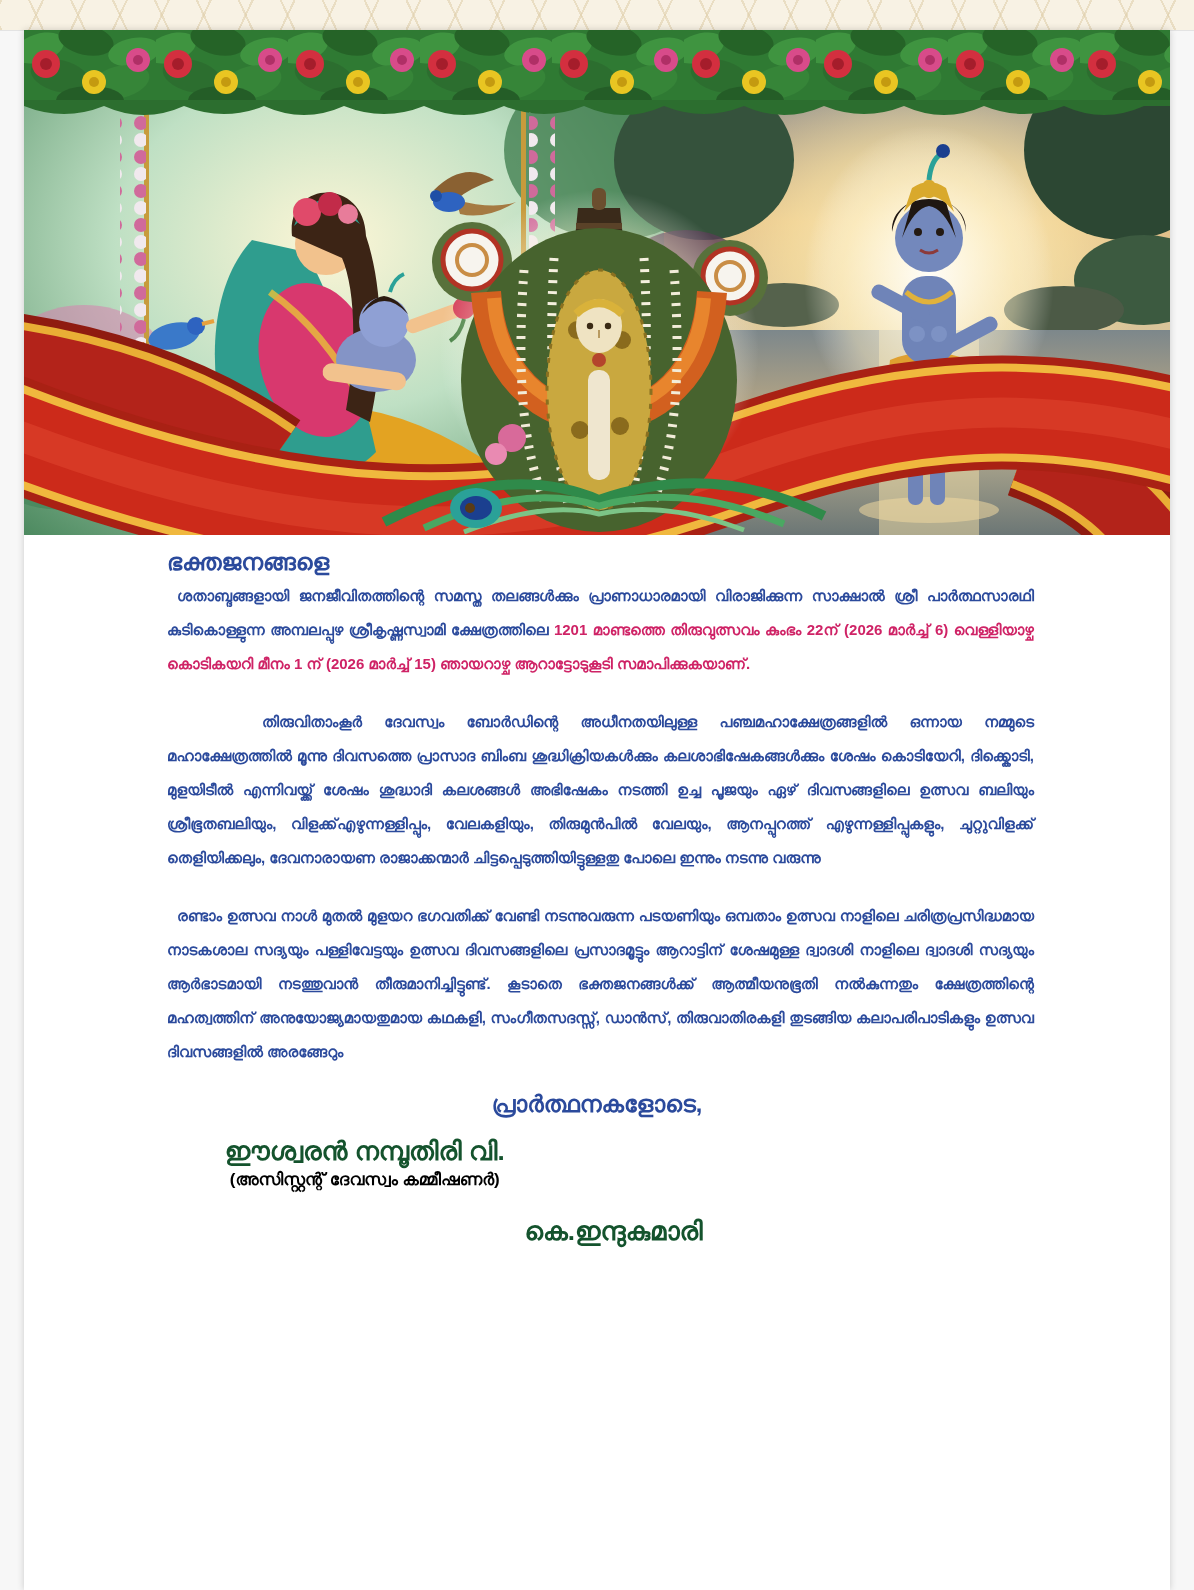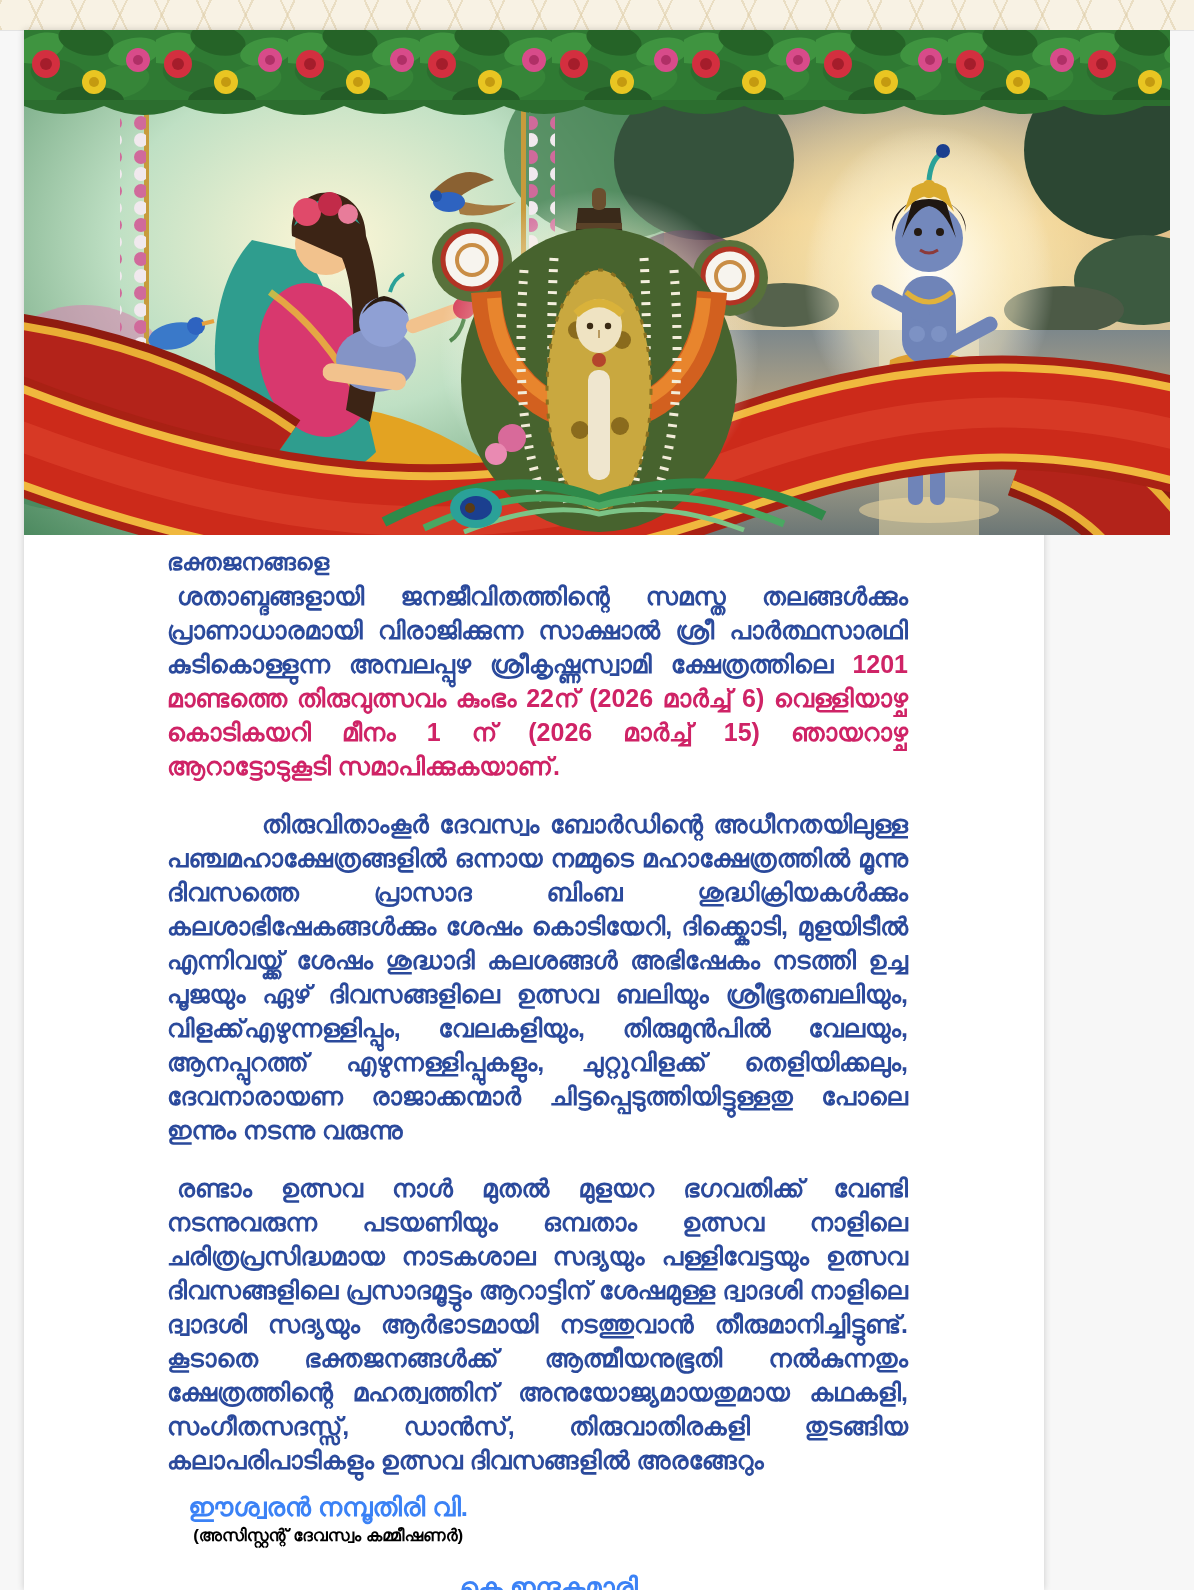--- a/index.html
+++ b/index.html
@@ -12,46 +12,46 @@
   
   .top-strip{
     position:absolute;top:0;left:0;width:1194px;height:30px;
     background:
       repeating-linear-gradient(115deg, rgba(222,205,168,.55) 0 2px, rgba(0,0,0,0) 2px 38px),
       repeating-linear-gradient(65deg, rgba(222,205,168,.55) 0 2px, rgba(0,0,0,0) 2px 38px),
       #f8f2e4;
     border-bottom:1px solid #e3e3e3;
   }
   .card{
-    position:absolute;left:24px;top:30px;width:1020px;height:1560px;
+    position:absolute;left:24px;top:30px;width:1146px;height:1560px;
     background:#ffffff;box-shadow:0 0 7px rgba(0,0,0,.18);
   }
   .montage{position:relative;width:1146px;height:505px;overflow:hidden;}
   .montage svg{display:block;}
 
   .letter{color:#2b4a9c;font-weight:700;}
   .salutation{
     margin:10px 136px 0 143px;font-size:23.5px;line-height:34px;
   }
   .para{
-    margin:0 136px 0 143px;font-size:25px;line-height:34px;
+    margin:0 136px 0 143px;font-size:15px;line-height:34px;
     text-align:justify;
   }
   .para.gap{margin-top:24px;}
   .indent-small{text-indent:10px;}
   .indent-big{text-indent:95px;}
   .hl{color:#cf2366;}
   .closing{
     margin-top:18px;text-align:center;font-size:23.5px;line-height:34px;
   }
   .sig-row{display:flex;margin:0 20px;}
   .sig-row.r1{margin-top:14px;}
   .sig-row.r2{margin-top:22px;justify-content:center;}
   .sig{text-align:center;}
-  .sig .name{color:#3b82f6;font-size:26px;line-height:32px;font-weight:700;}
+  .sig .name{color:#14532d;font-size:26px;line-height:32px;font-weight:700;}
   .sig .title{color:#000000;font-size:17px;line-height:26px;font-weight:700;white-space:nowrap;}
   .w58{width:58%;}  .w34{width:34%;}
   .r2 .sig{margin-left:3%;}
 </style>
 </head>
 <body>
 
 <div class="top-strip"></div>
 
 <div class="card">
@@ -262,20 +262,21 @@
   <div class="letter">
     <div class="salutation">ഭക്തജനങ്ങളെ</div>
 
     <p class="para indent-small"><span>ശതാബ്ദങ്ങളായി ജനജീവിതത്തിന്റെ സമസ്ത തലങ്ങൾക്കും പ്രാണാധാരമായി വിരാജിക്കുന്ന സാക്ഷാൽ ശ്രീ പാർത്ഥസാരഥി കുടികൊള്ളുന്ന അമ്പലപ്പുഴ ശ്രീകൃഷ്ണസ്വാമി ക്ഷേത്രത്തിലെ </span><span class="hl">1201 മാണ്ടത്തെ തിരുവുത്സവം കുംഭം 22ന് (2026 മാർച്ച് 6) വെള്ളിയാഴ്ച കൊടികയറി മീനം 1 ന് (2026 മാർച്ച് 15) ഞായറാഴ്ച ആറാട്ടോടുകൂടി സമാപിക്കുകയാണ്.</span></p>
 
     <p class="para gap indent-big">തിരുവിതാംകൂർ ദേവസ്വം ബോർഡിന്റെ അധീനതയിലുള്ള പഞ്ചമഹാക്ഷേത്രങ്ങളിൽ ഒന്നായ നമ്മുടെ മഹാക്ഷേത്രത്തിൽ മൂന്നു ദിവസത്തെ പ്രാസാദ ബിംബ ശുദ്ധിക്രിയകൾക്കും കലശാഭിഷേകങ്ങൾക്കും ശേഷം കൊടിയേറി, ദിക്ക്കൊടി, മുളയിടീൽ എന്നിവയ്ക്ക് ശേഷം ശുദ്ധാദി കലശങ്ങൾ അഭിഷേകം നടത്തി ഉച്ച പൂജയും ഏഴ് ദിവസങ്ങളിലെ ഉത്സവ ബലിയും ശ്രീഭൂതബലിയും, വിളക്ക്എഴുന്നള്ളിപ്പും, വേലകളിയും, തിരുമുൻപിൽ വേലയും, ആനപ്പുറത്ത് എഴുന്നള്ളിപ്പുകളും, ചുറ്റുവിളക്ക് തെളിയിക്കലും, ദേവനാരായണ രാജാക്കന്മാർ ചിട്ടപ്പെടുത്തിയിട്ടുള്ളതു പോലെ ഇന്നും നടന്നു വരുന്നു</p>
 
     <p class="para gap indent-small">രണ്ടാം ഉത്സവ നാൾ മുതൽ മുളയറ ഭഗവതിക്ക് വേണ്ടി നടന്നുവരുന്ന പടയണിയും ഒമ്പതാം ഉത്സവ നാളിലെ ചരിത്രപ്രസിദ്ധമായ നാടകശാല സദ്യയും പള്ളിവേട്ടയും ഉത്സവ ദിവസങ്ങളിലെ പ്രസാദമൂട്ടും ആറാട്ടിന് ശേഷമുള്ള ദ്വാദശി നാളിലെ ദ്വാദശി സദ്യയും ആർഭാടമായി നടത്തുവാൻ തീരുമാനിച്ചിട്ടുണ്ട്. കൂടാതെ ഭക്തജനങ്ങൾക്ക് ആത്മീയനുഭൂതി നൽകുന്നതും ക്ഷേത്രത്തിന്റെ മഹത്വത്തിന് അനുയോജ്യമായതുമായ കഥകളി, സംഗീതസദസ്സ്, ഡാൻസ്, തിരുവാതിരകളി തുടങ്ങിയ കലാപരിപാടികളും ഉത്സവ ദിവസങ്ങളിൽ അരങ്ങേറും</p>
 
 
+    <div class="closing">പ്രാർത്ഥനകളോടെ,</div>
 
     <div class="sig-row r1">
       <div class="sig w58">
         <div class="name">ഈശ്വരൻ നമ്പൂതിരി വി.</div>
         <div class="title">(അസിസ്റ്റന്റ് ദേവസ്വം കമ്മീഷണർ)</div>
       </div>
       <div class="sig w34">
       </div>
     </div>
 

